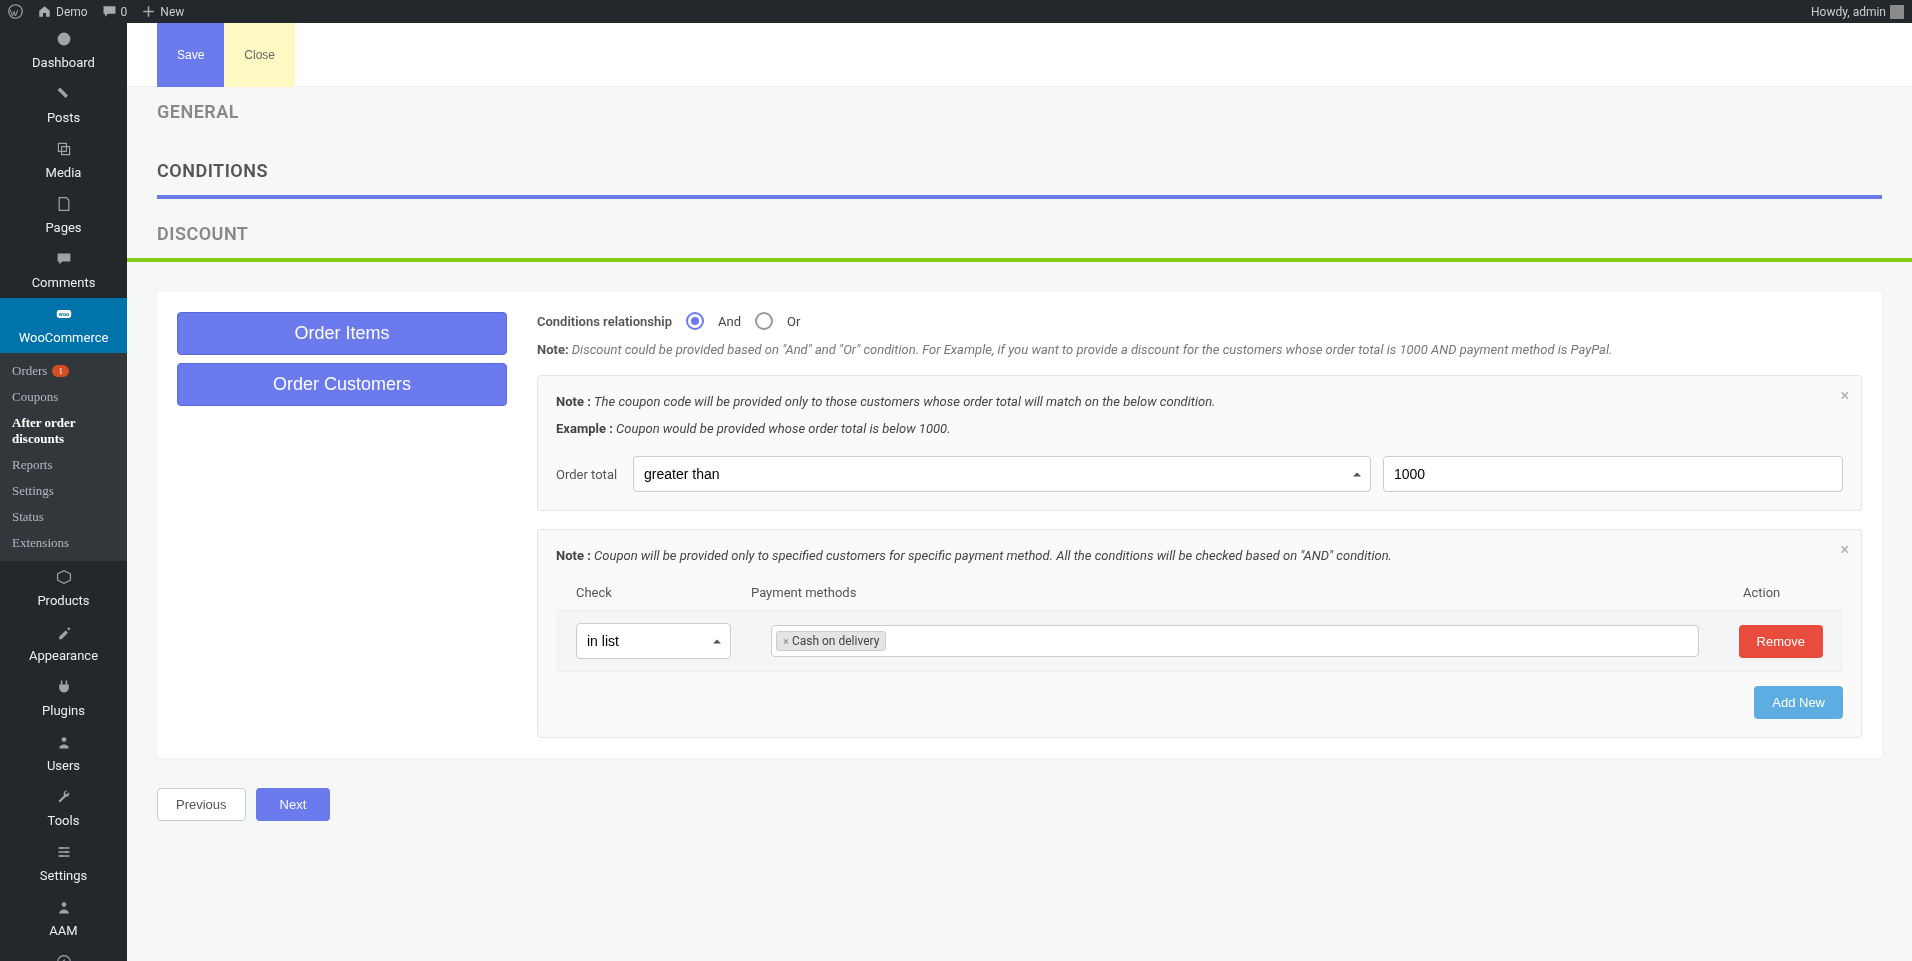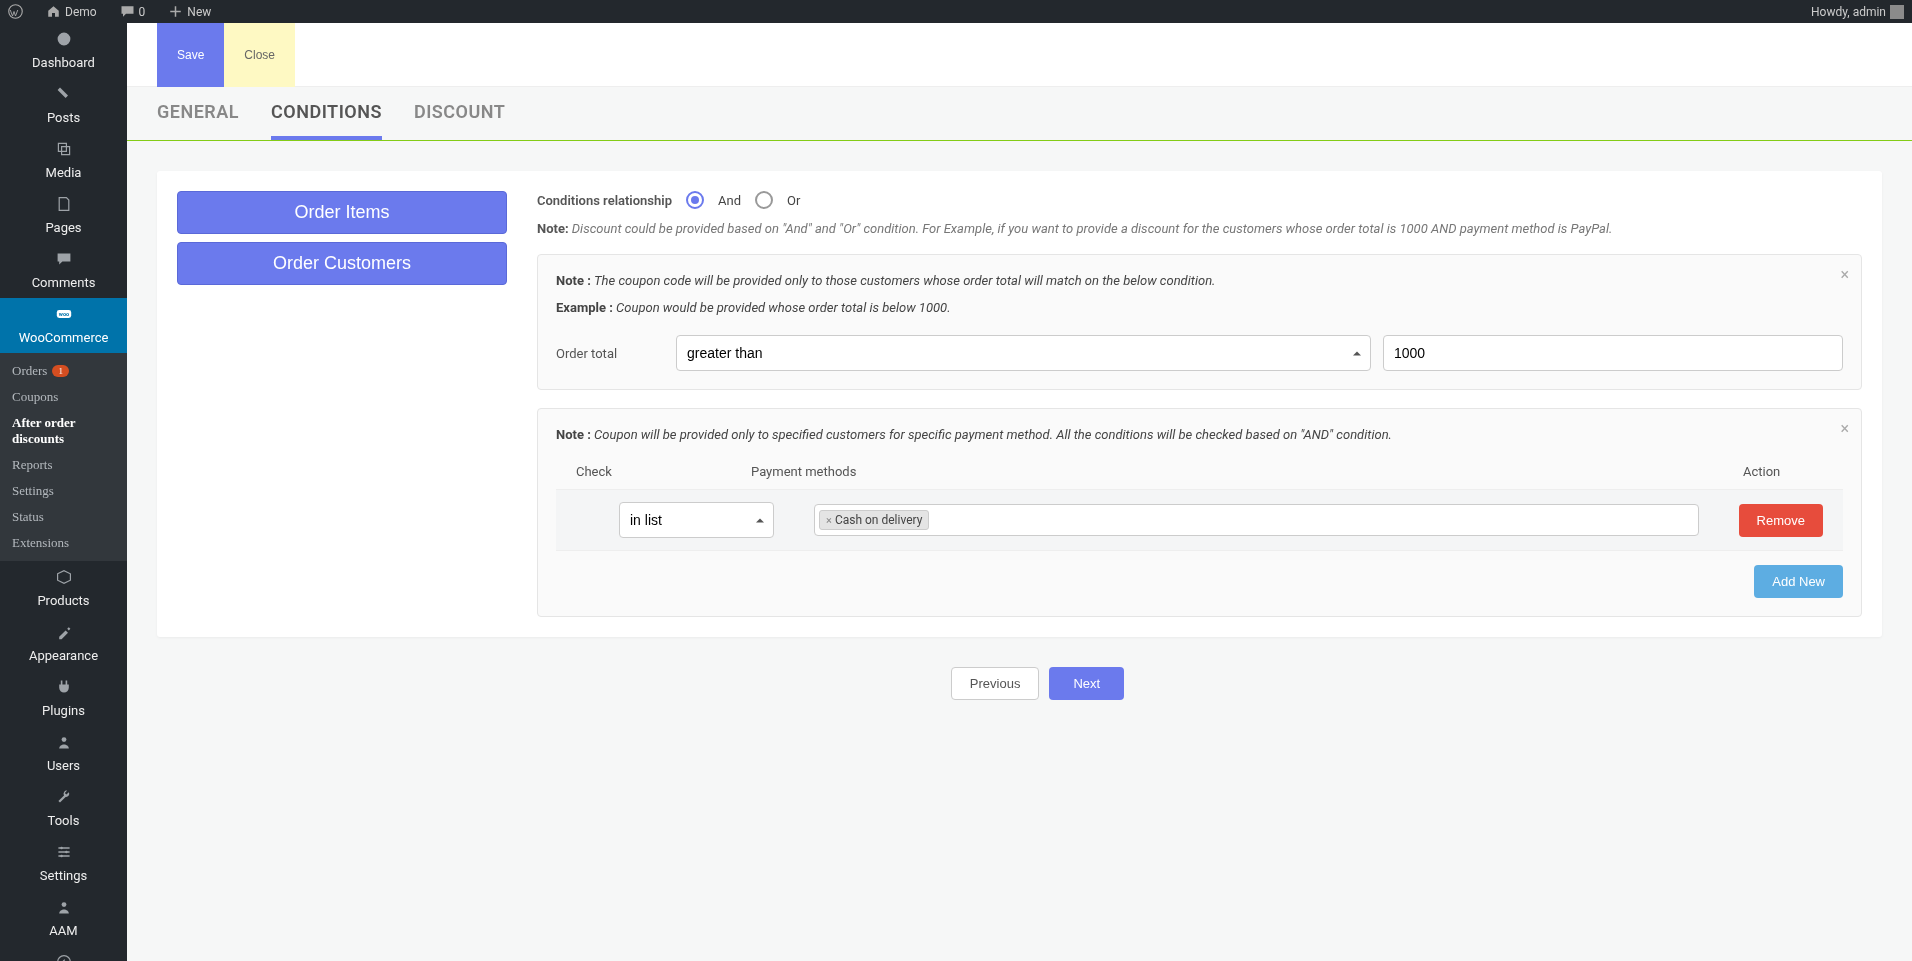--- a/index.html
+++ b/index.html
@@ -1,20 +1,20 @@
 <!DOCTYPE html>
 <html><head>
 <meta charset="utf-8">
 <style>
 * { box-sizing: border-box; margin: 0; padding: 0; }
 body { font-family: -apple-system, BlinkMacSystemFont, "Segoe UI", Roboto, sans-serif; font-size: 13px; background: #f1f1f1; color: #444; }
 
 
 .admin-bar { background: #23282d; color: #ccc; height: 23px; display: flex; justify-content: space-between; align-items: center; padding: 0 8px; font-size: 12px; }
-.admin-bar-left, .admin-bar-right { display: flex; align-items: flex-end; gap: 23px; }
+.admin-bar-left, .admin-bar-right { display: flex; align-items: flex-end; gap: 14px; }
 .admin-bar-item { display: flex; align-items: center; gap: 4px; color: #ccc; cursor: pointer; }
 .admin-bar-item svg { width: 15px; height: 15px; fill: #aaa; }
 .admin-bar-avatar { width: 14px; height: 14px; background: #8b8b8b; }
 
 
 .sidebar { position: absolute; top: 23px; left: 0; bottom: 0; width: 127px; background: #23282d; color: #ccc; overflow-y: auto; }
 .sidebar-item { display: flex; align-items: center; gap: 8px; padding: 8px 8px; color: #eee; cursor: pointer; font-size: 13px; flex-direction: column; }
 .sidebar-item.active { background: #0073aa; color: #fff; position: relative; }
 .sidebar-item.active::after { content: ""; position: absolute; right: -8px; top: 50%; transform: translateY(-50%); border: 8px solid transparent; border-right-color: #f1f1f1; }
 .sidebar-sub { background: #32373c; padding: 5px 0; }
@@ -31,21 +31,21 @@
 .page-header { background: #fff; height: 64px; display: flex; align-items: center; padding: 0 30px; border-bottom: 1px solid #eee; }
 .breadcrumb { font-size: 18px; flex: 1; }
 .breadcrumb a { color: #6b7aed; text-decoration: none; }
 .breadcrumb-sep { color: #555; margin: 0 4px; }
 .breadcrumb-current { color: #555; }
 .btn { height: 64px; padding: 0 20px; border: none; cursor: pointer; font-size: 12px; }
 .btn-save { background: #6b7aed; color: #fff; }
 .btn-close { background: #fef9c3; color: #666; }
 
 
-.tabs { padding: 14px 30px 0; display: flex; gap: 32px; border-bottom: 1px solid #84cc16; background: #f6f7f7; }
+.tabs { padding: 14px 30px 0; display: flex; gap: 24px; border-bottom: 4px solid #84cc16; background: #f6f7f7; flex-direction: column; }
 .tab { font-size: 18px; color: #888; font-weight: 600; padding-bottom: 14px; cursor: pointer; letter-spacing: 0.5px; }
 .tab.active { color: #555; border-bottom: 4px solid #6b7aed; }
 
 
 .content-card { background: #fff; margin: 30px; border-radius: 3px; box-shadow: 0 1px 3px rgba(0,0,0,0.05); padding: 20px; display: flex; gap: 30px; }
 .side-buttons { width: 330px; display: flex; flex-direction: column; gap: 8px; }
 .side-btn { background: #6b7aed; color: #fff; border: 1px solid #5a69d8; border-radius: 4px; padding: 10px; font-size: 18px; cursor: pointer; text-align: center; }
 .right-col { flex: 1; }
 
 .rel-row { display: flex; align-items: center; gap: 14px; margin-bottom: 12px; }
@@ -60,39 +60,39 @@
 .note-row em { font-style: italic; color: #777; }
 
 .cond-box { border: 1px solid #e5e5e5; background: #fafafa; border-radius: 4px; margin-top: 18px; padding: 18px; position: relative; }
 .cond-close { position: absolute; top: 10px; right: 12px; color: #aaa; cursor: pointer; font-size: 16px; }
 .cond-note { font-size: 13px; margin-bottom: 12px; }
 
 .cond-row { display: flex; align-items: center; gap: 12px; margin-top: 20px; }
 .cond-field-label { font-size: 13px; color: #555; min-width: 65px; }
 .select, .text-input { height: 36px; border: 1px solid #ccc; border-radius: 4px; padding: 0 10px; font-size: 14px; background: #fff; }
 .select { flex: 1; appearance: none; background: #fff; position: relative; }
-.select-wrap { position: relative; flex: 1; margin-left: 43px; }
+.select-wrap { position: relative; flex: 1; }
 .select-wrap::after { content: ""; position: absolute; right: 10px; top: 50%; transform: translateY(-70%); border: 4px solid transparent; border-bottom-color: #555; }
 .select-wrap::before { content: ""; position: absolute; right: 10px; top: 50%; transform: translateY(20%); border: 4px solid transparent; border-top-color: #555; }
 .select-wrap select { width: 100%; }
 .text-input { width: 460px; }
 
 .tbl-head { display: flex; padding: 10px 0; color: #555; font-size: 13px; margin-top: 10px; }
 .th-check { width: 195px; padding-left: 20px; }
 .th-pay { flex: 1; }
 .th-action { width: 100px; }
 
 .tbl-row { display: flex; align-items: center; gap: 40px; background: #f4f5f6; padding: 12px 20px; border-top: 1px solid #eee; border-bottom: 1px solid #eee; }
 .tag-input { flex: 1; min-height: 32px; border: 1px solid #ccc; background: #fff; border-radius: 4px; padding: 4px; display: flex; align-items: center; }
 .tag { background: #e4e4e4; border: 1px solid #ccc; border-radius: 3px; padding: 2px 6px; font-size: 12px; display: inline-flex; align-items: center; gap: 3px; }
 .tag-x { color: #888; cursor: pointer; font-size: 11px; }
 .btn-remove { background: #e74c3c; color: #fff; border: none; border-radius: 4px; padding: 9px 18px; font-size: 13px; cursor: pointer; }
 .btn-add { background: #5dade2; color: #fff; border: none; border-radius: 4px; padding: 9px 18px; font-size: 13px; cursor: pointer; float: right; margin-top: 14px; }
 
-.footer-nav { display: flex; justify-content: center; gap: 10px; padding: 0 30px 30px; margin-left: 36px; }
+.footer-nav { display: flex; justify-content: flex-start; gap: 10px; padding: 0 30px 30px; }
 .btn-prev { background: #fff; border: 1px solid #ccc; border-radius: 4px; padding: 8px 18px; font-size: 13px; cursor: pointer; color: #555; }
 .btn-next { background: #6b7aed; color: #ffffff; border: none; border-radius: 4px; padding: 8px 24px; font-size: 13px; cursor: pointer; }
 </style>
 </head>
 <body>
 
 <div class="admin-bar">
   <div class="admin-bar-left">
     <span class="admin-bar-item">
         <svg viewBox="0 0 20 20">

